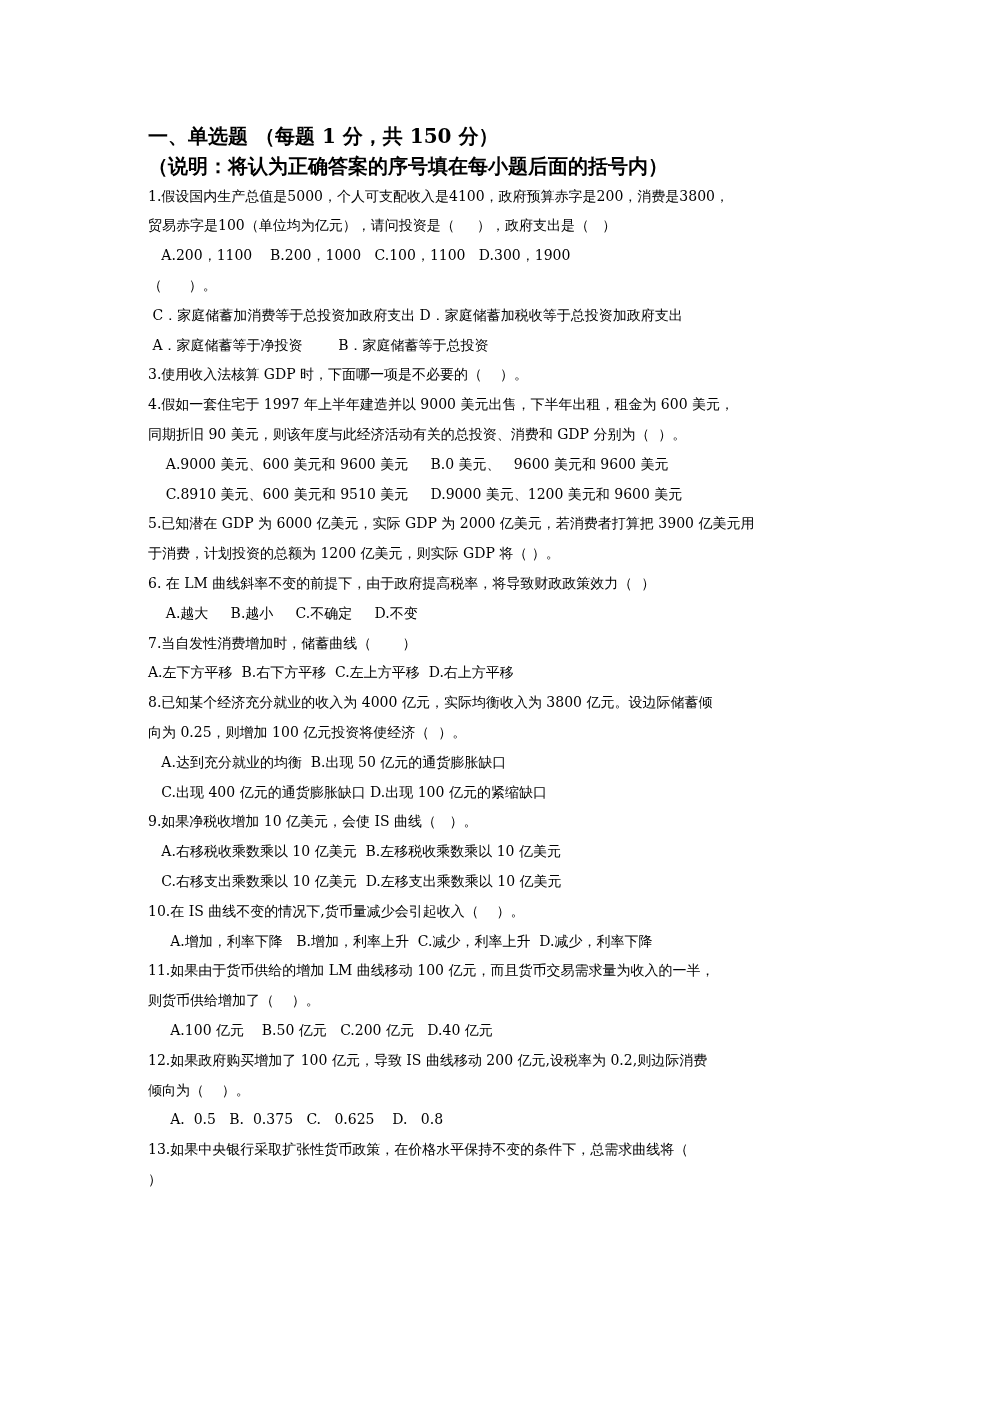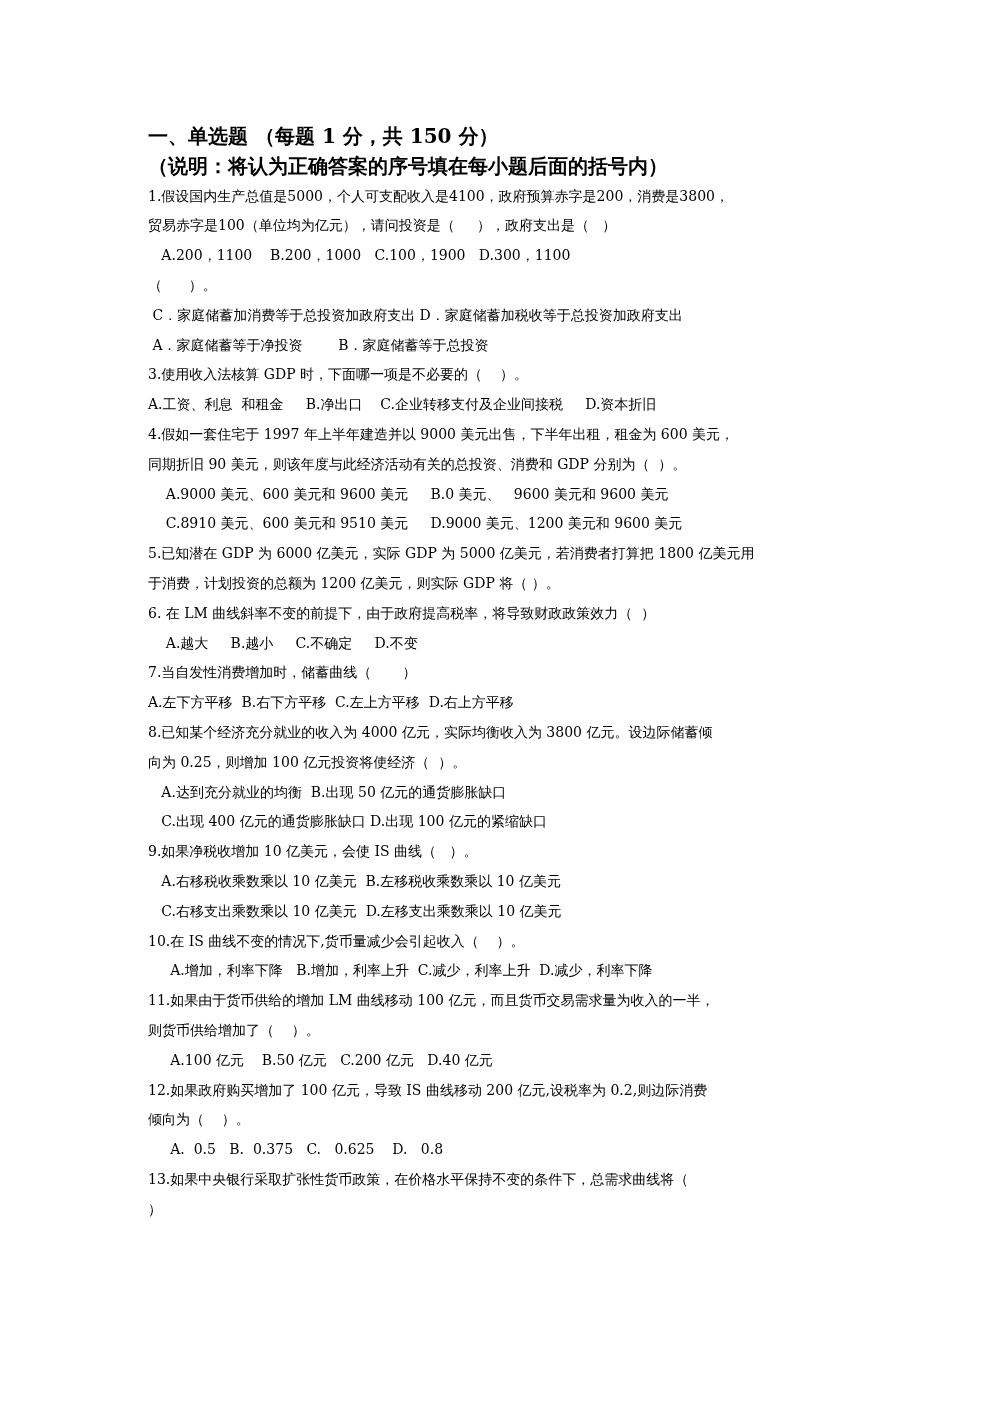--- a/index.html
+++ b/index.html
@@ -37,31 +37,30 @@
 </style>
 </head>
 <body>
 
 <div class="page">
   <div class="doc">
       <div class="line heading">一、单选题 （每题 1 分，共 150 分）</div>
       <div class="line heading">（说明：将认为正确答案的序号填在每小题后面的括号内）</div>
       <div class="line">1.假设国内生产总值是5000，个人可支配收入是4100，政府预算赤字是200，消费是3800，</div>
       <div class="line">贸易赤字是100（单位均为亿元），请问投资是（     ），政府支出是（   ）</div>
-      <div class="line">   A.200，1100    B.200，1000   C.100，1900   D.300，1100</div>
+      <div class="line">   A.200，1100    B.200，1000   C.100，1100   D.300，1900</div>
       <div class="line">（      ）。</div>
       <div class="line"> C．家庭储蓄加消费等于总投资加政府支出 D．家庭储蓄加税收等于总投资加政府支出</div>
       <div class="line"> A．家庭储蓄等于净投资        B．家庭储蓄等于总投资</div>
       <div class="line">3.使用收入法核算 GDP 时，下面哪一项是不必要的（    ）。</div>
-      <div class="line">A.工资、利息  和租金     B.净出口    C.企业转移支付及企业间接税     D.资本折旧</div>
       <div class="line">4.假如一套住宅于 1997 年上半年建造并以 9000 美元出售，下半年出租，租金为 600 美元，</div>
       <div class="line">同期折旧 90 美元，则该年度与此经济活动有关的总投资、消费和 GDP 分别为（  ）。</div>
       <div class="line">    A.9000 美元、600 美元和 9600 美元     B.0 美元、   9600 美元和 9600 美元</div>
       <div class="line">    C.8910 美元、600 美元和 9510 美元     D.9000 美元、1200 美元和 9600 美元</div>
-      <div class="line">5.已知潜在 GDP 为 6000 亿美元，实际 GDP 为 5000 亿美元，若消费者打算把 1800 亿美元用</div>
+      <div class="line">5.已知潜在 GDP 为 6000 亿美元，实际 GDP 为 2000 亿美元，若消费者打算把 3900 亿美元用</div>
       <div class="line">于消费，计划投资的总额为 1200 亿美元，则实际 GDP 将（ ）。</div>
       <div class="line">6. 在 LM 曲线斜率不变的前提下，由于政府提高税率，将导致财政政策效力（  ）</div>
       <div class="line">    A.越大     B.越小     C.不确定     D.不变</div>
       <div class="line">7.当自发性消费增加时，储蓄曲线（       ）</div>
       <div class="line">A.左下方平移  B.右下方平移  C.左上方平移  D.右上方平移</div>
       <div class="line">8.已知某个经济充分就业的收入为 4000 亿元，实际均衡收入为 3800 亿元。设边际储蓄倾</div>
       <div class="line">向为 0.25，则增加 100 亿元投资将使经济（  ）。</div>
       <div class="line">   A.达到充分就业的均衡  B.出现 50 亿元的通货膨胀缺口</div>
       <div class="line">   C.出现 400 亿元的通货膨胀缺口 D.出现 100 亿元的紧缩缺口</div>
       <div class="line">9.如果净税收增加 10 亿美元，会使 IS 曲线（   ）。</div>

